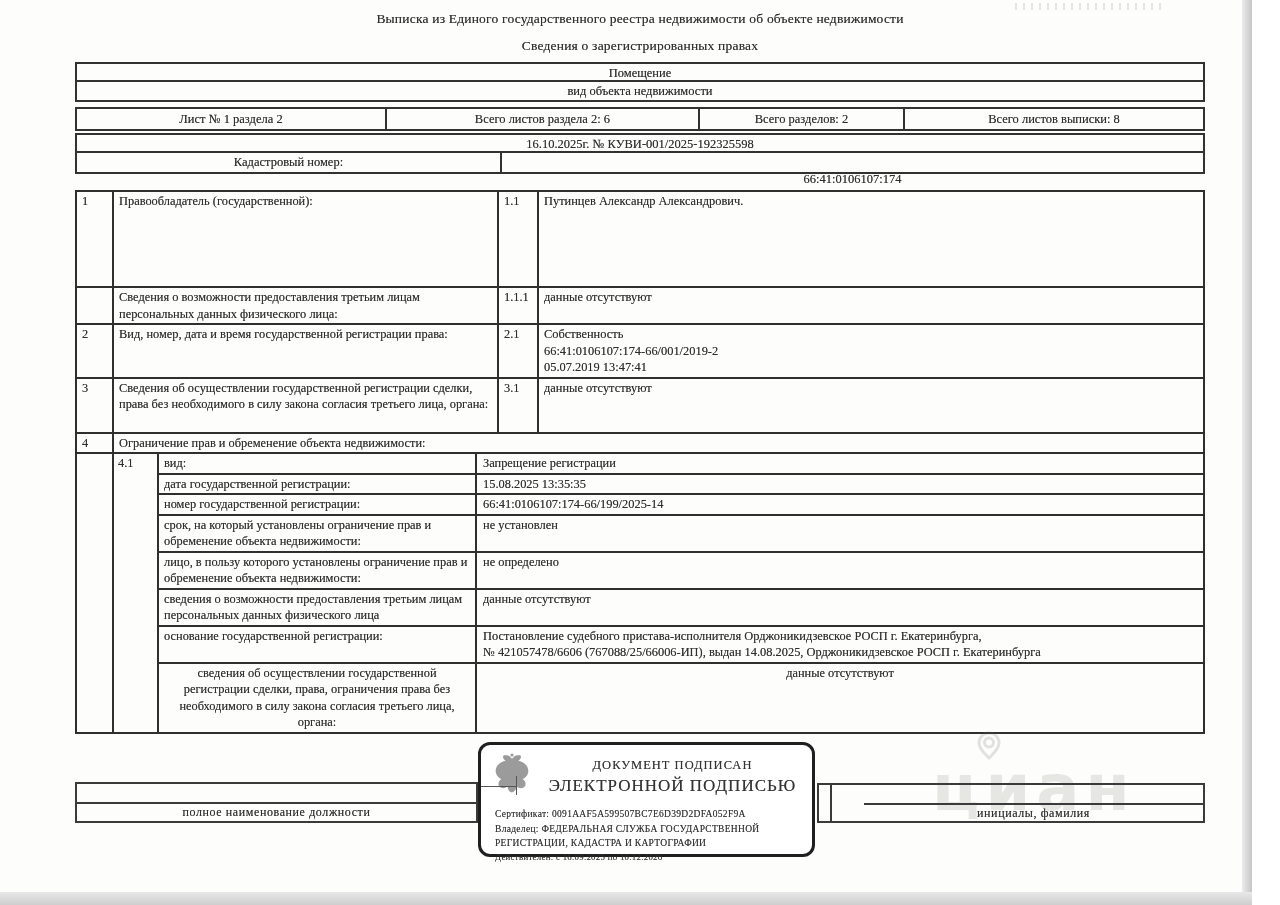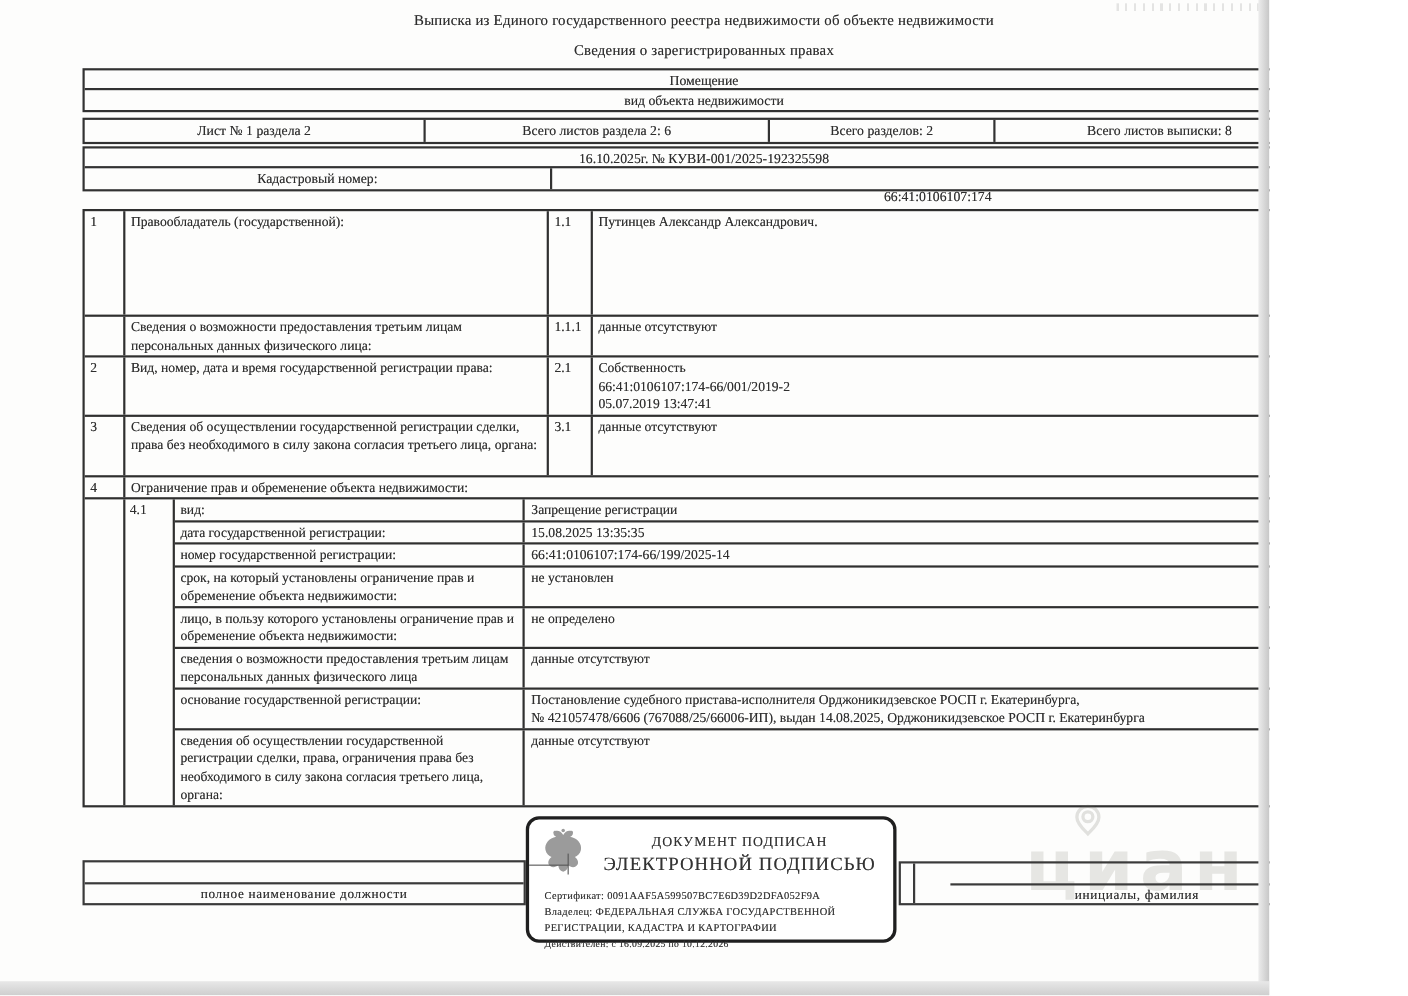--- a/index.html
+++ b/index.html
@@ -1,17 +1,17 @@
 <!DOCTYPE html>
 <html><head>
 <meta charset="utf-8">
 <style>
   html,body{margin:0;padding:0;}
   .page{
-    position:relative; width:1154px; height:905px; background:#fdfdfc; overflow:hidden;
+    position:relative; width:1252px; height:905px; background:#fdfdfc; overflow:hidden;
     font-family:"Liberation Serif", serif; color:#2e2e2e;
     -webkit-font-smoothing:antialiased;
   }
   .page *{box-sizing:border-box;}
   .txt{text-shadow:0 0 .4px rgba(40,40,40,.55);}
   
   .doc-title{position:absolute; top:11px; left:75px; width:1130px; text-align:center; font-size:13.5px; letter-spacing:.2px;}
   .doc-subtitle{position:absolute; top:38px; left:75px; width:1130px; text-align:center; font-size:13.5px; letter-spacing:.2px;}
   
   .tbl{position:absolute; left:75px; width:1130px; border:2px solid #323232; background:transparent; font-size:12.5px;}
@@ -40,21 +40,21 @@
   .pre{white-space:pre-line;}
   
   .s4body{display:flex;}
   .s4c1{width:37px; border-right:2px solid #2f2f2f; flex:none;}
   .s4c2{width:45px; border-right:2px solid #2f2f2f; flex:none; padding:1px 4px;}
   .s4rows{flex:1;}
   .srow{display:flex; border-bottom:2px solid #2f2f2f;}
   .srow:last-child{border-bottom:none;}
   .slabel{width:318px; border-right:2px solid #2f2f2f; flex:none; padding:1px 5px;}
   .sval{flex:1; padding:1px 6px;}
-  .sh1{min-height:17px;} .sh2{min-height:34px;} .sh2b{min-height:35px;} .sh2c{min-height:37px;} .sh4{min-height:60px;}
+  .sh1{min-height:17px;} .sh2{min-height:34px;} .sh2b{min-height:35px;} .sh2c{min-height:37px;} .sh4{min-height:60px;text-align:center;}
   
   .sigbox{position:absolute; border:2px solid #3a3a3a; background:transparent; z-index:1;}
   .sig-left{left:75px; top:782px; width:403px; height:41px;}
   .sig-right{left:817px; top:783px; width:388px; height:40px; display:flex;}
   .sig-divider{width:13px; border-right:2px solid #3a3a3a; flex:none;}
   .sig-main{flex:1;margin-left:32px;}
   .sig-space{height:20px; border-bottom:2px solid #3a3a3a;}
   .sig-caption{height:17px; line-height:17px; text-align:center; font-size:12px; letter-spacing:.6px;}
   
   .stamp{position:absolute; left:478px; top:742px; width:337px; height:115px; border:3px solid #1f1f1f; border-radius:12px; background:#fff; z-index:2; font-size:9.5px; color:#333;}

